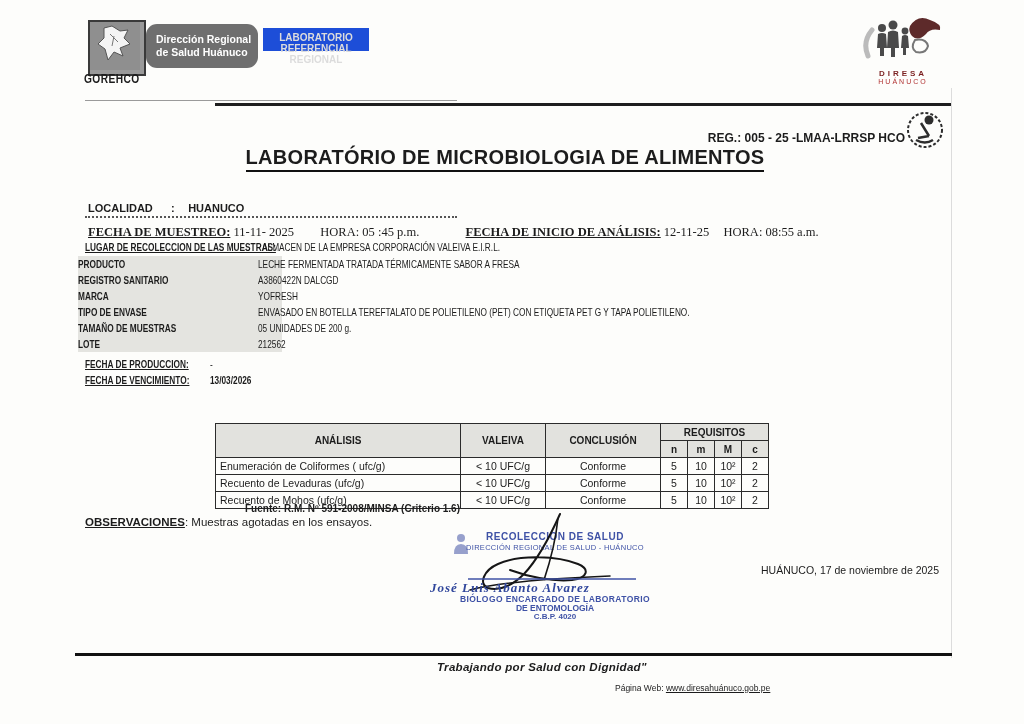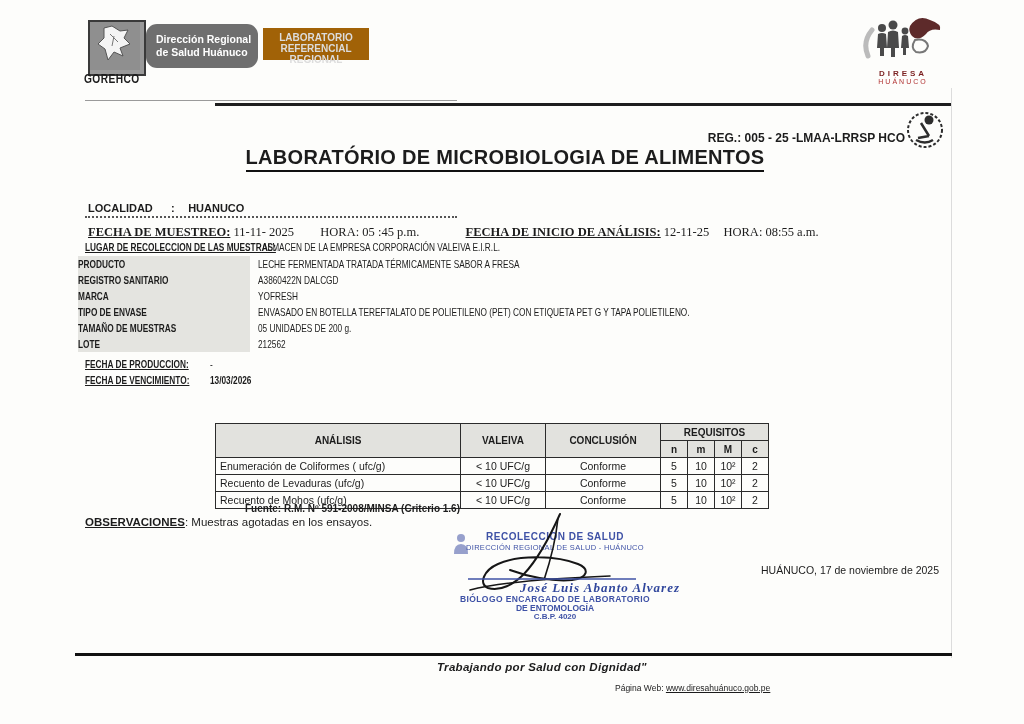--- a/index.html
+++ b/index.html
@@ -8,21 +8,21 @@
   .abs{position:absolute;}
   .cond{display:inline-block;transform:scaleX(0.72);transform-origin:0 50%;white-space:nowrap;}
   .cond85{display:inline-block;transform:scaleX(0.85);transform-origin:0 50%;white-space:nowrap;}
   .bold{font-weight:bold;}
   .ul{text-decoration:underline;}
   
   .logo-box{left:88px;top:20px;width:54px;height:52px;border:2px solid #3a3a3a;background:#9a9a9a;}
   .logo-caption{left:84px;top:72px;font-size:12px;font-weight:bold;letter-spacing:.5px;}
   .org-dark{left:146px;top:24px;width:112px;height:44px;background:#6f6f6f;color:#fff;
             font-size:10.5px;font-weight:bold;line-height:13px;padding:9px 0 0 10px;box-sizing:border-box;border-radius:11px;}
-  .org-light{left:263px;top:28px;width:106px;height:32px;background:#a16207;color:#dcdcdc;
+  .org-light{left:263px;top:28px;width:106px;height:23px;background:#1d4ed8;color:#dcdcdc;
              font-size:10px;font-weight:bold;line-height:11px;text-align:center;padding-top:4px;box-sizing:border-box;}
   .diresa{left:848px;top:12px;width:110px;height:82px;text-align:center;}
   .diresa-title{font-size:8px;font-weight:bold;color:#7a1f1f;letter-spacing:3px;margin-top:1px;}
   .diresa-sub{font-size:7px;color:#b03030;letter-spacing:2px;}
   .hr-thin{left:85px;top:100px;width:372px;height:1px;background:#9a9a9a;}
   .hr-thick{left:215px;top:103px;width:737px;height:3px;background:#1e1e1e;}
   .scan-edge{left:951px;top:88px;width:1px;height:570px;background:#dcdcdc;}
   
   .reg{left:0;top:131px;width:905px;text-align:right;font-size:12px;font-weight:bold;}
   .emblem{left:903px;top:110px;}
@@ -32,40 +32,40 @@
   .req-row{font-size:11px;font-weight:bold;}
   .req-label{display:inline-block;width:80px;}
   .req-colon{display:inline-block;width:14px;}
   .dotline{left:85px;top:216px;width:372px;border-bottom:2px dotted #555;}
   
   .serifline{font-family:"Liberation Serif",serif;font-size:12.5px;}
   .seriflab{font-weight:bold;text-decoration:underline;}
   
   .condline{font-size:11.5px;}
   .prod-row{position:absolute;left:78px;height:16px;font-size:11.5px;line-height:16px;}
-  .prod-label{position:absolute;left:0;top:0;width:172px;height:16px;background:#e4e4e0;}
+  .prod-label{position:absolute;left:0;top:0;width:204px;height:16px;background:#e4e4e0;}
   .prod-label .cond{font-weight:bold;}
   .prod-value{position:absolute;left:180px;top:0;width:640px;}
   
   .rtitle{left:0;top:398px;width:1010px;text-align:center;font-size:12px;font-weight:bold;}
   .rtitle span{text-decoration:underline;word-spacing:6px;}
   table.results{position:absolute;left:215px;top:423px;border-collapse:collapse;table-layout:fixed;
                 font-size:10.5px;}
   table.results th,table.results td{border:1.4px solid #2b2b2b;padding:0 4px;height:17px;box-sizing:border-box;}
   table.results th{background:#e2e2de;font-weight:bold;font-size:10px;}
   table.results td.c,table.results th.c{text-align:center;}
   .fuente{left:245px;top:503px;font-size:10px;font-weight:bold;}
   .obs{left:85px;top:516px;font-size:11.5px;}
   
   .stamp{color:#3f52a6;}
   .stamp-min{left:455px;top:531px;width:200px;text-align:center;font-size:10px;font-weight:bold;letter-spacing:.5px;}
   .stamp-dir{left:440px;top:543px;width:230px;text-align:center;font-size:7.5px;letter-spacing:.3px;}
   .stamp-person{left:452px;top:533px;color:#97a0cc;}
   .stamp-line{left:468px;top:578px;width:168px;height:2px;background:#3f52a6;opacity:.75;}
-  .stamp-name{left:430px;top:580px;width:250px;text-align:right;font-family:"Liberation Serif",serif;
+  .stamp-name{left:430px;top:580px;width:250px;text-align:left;font-family:"Liberation Serif",serif;
               font-size:13px;font-weight:bold;font-style:italic;letter-spacing:1px;color:#31479c;}
   .stamp-role{left:430px;top:594px;width:250px;text-align:center;font-size:8.5px;font-weight:bold;letter-spacing:.4px;}
   .stamp-role2{left:430px;top:603px;width:250px;text-align:center;font-size:8.5px;font-weight:bold;}
   .stamp-cbp{left:430px;top:612px;width:250px;text-align:center;font-size:8px;font-weight:bold;}
   .sig{left:440px;top:512px;}
   .dateline{left:700px;top:564px;width:300px;text-align:center;font-size:10.5px;}
   
   .f-line{left:75px;top:653px;width:877px;height:3px;background:#111;}
   .slogan{left:437px;top:661px;font-size:11.5px;font-weight:bold;font-style:italic;letter-spacing:.3px;}
   .pagweb{left:615px;top:683px;font-size:8.5px;}

